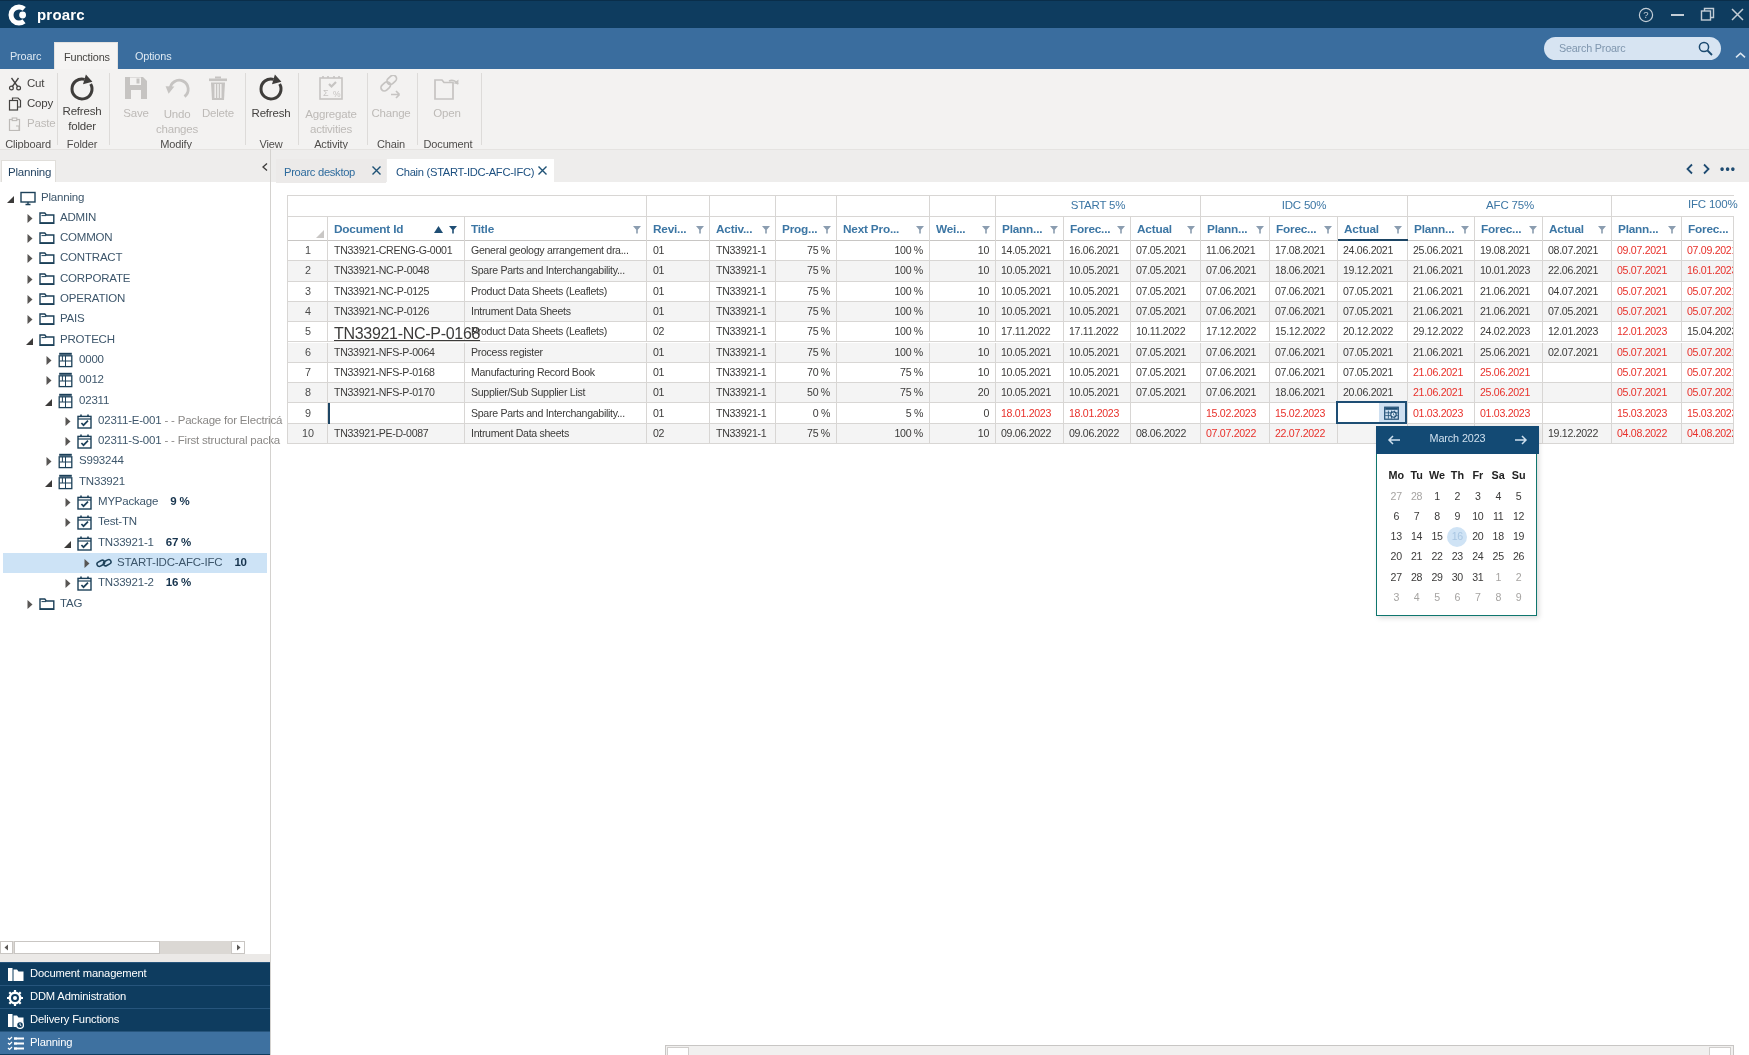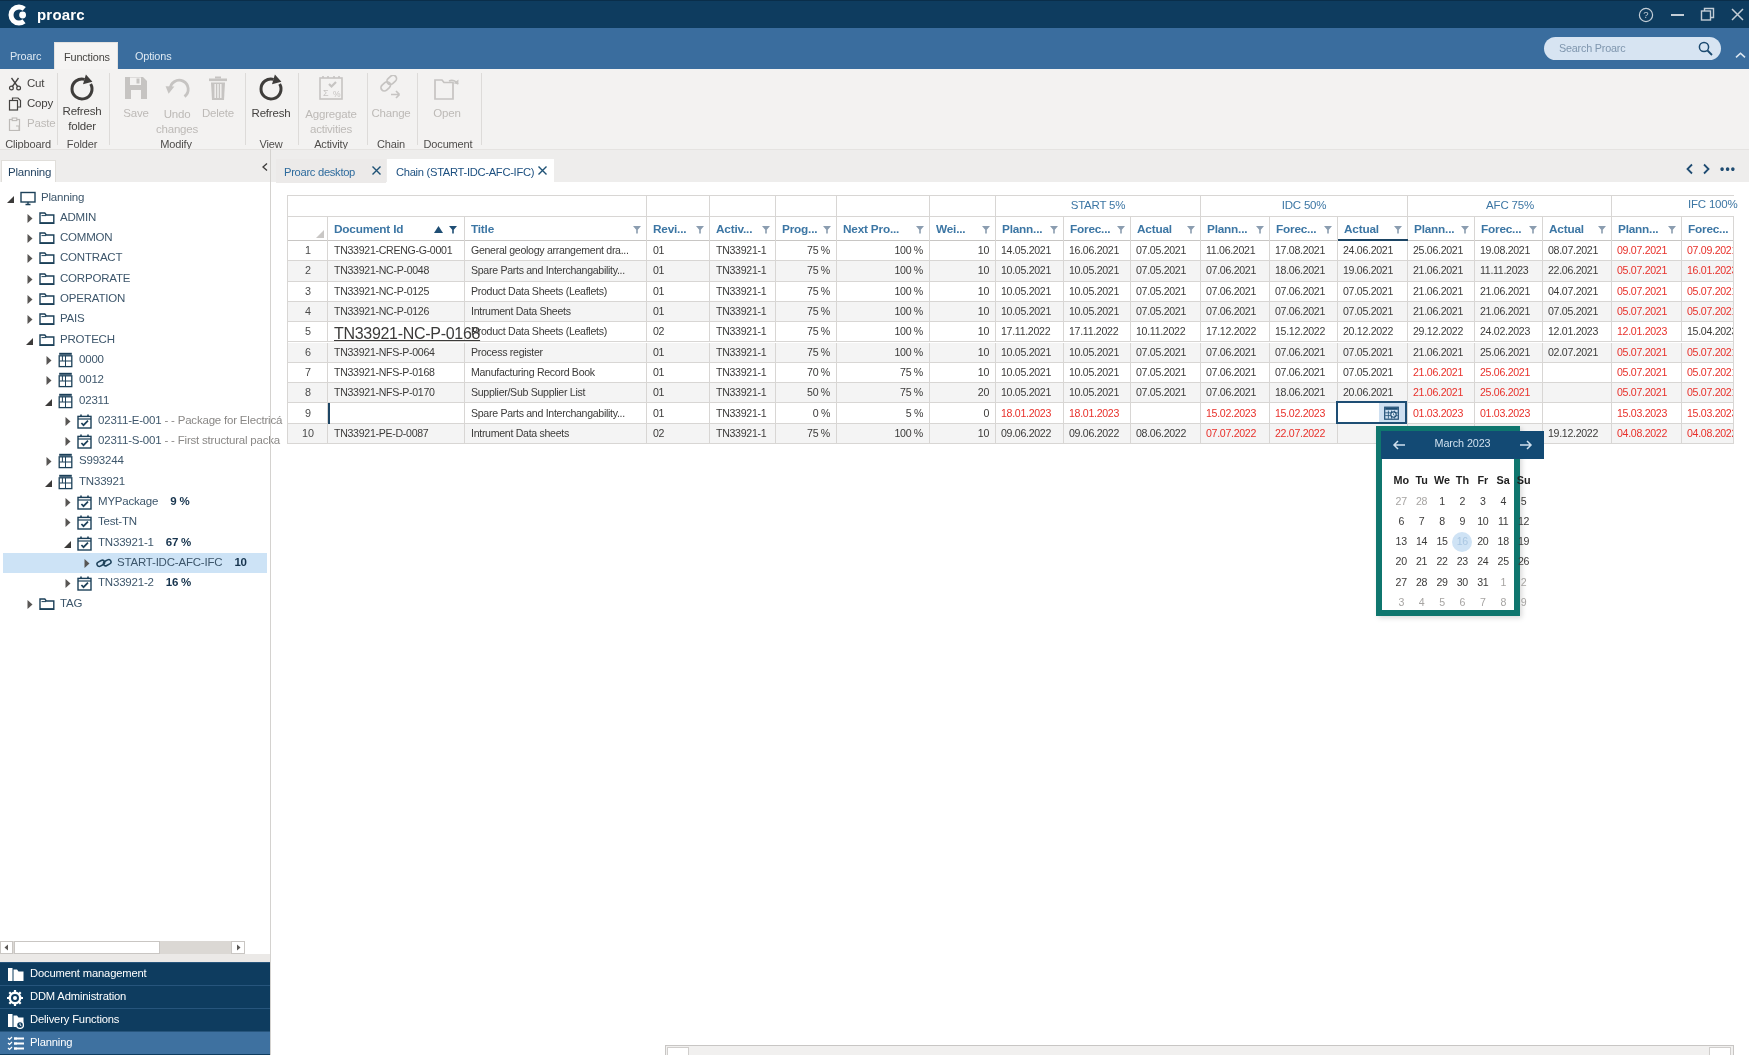--- a/index.html
+++ b/index.html
@@ -585,23 +585,23 @@
 <div class="abs" style="left:365px;top:3.2px;font-size:10.6px;letter-spacing:-.3px;color:#3c3b3a;white-space:nowrap;">01</div>
 <div class="abs" style="left:428px;top:3.2px;font-size:10.6px;letter-spacing:-.3px;color:#3c3b3a;white-space:nowrap;">TN33921-1</div>
 <div class="abs" style="left:488px;top:3.2px;width:54px;text-align:right;font-size:10.6px;letter-spacing:-.3px;color:#3c3b3a;white-space:nowrap;">75 %</div>
 <div class="abs" style="left:549px;top:3.2px;width:86px;text-align:right;font-size:10.6px;letter-spacing:-.3px;color:#3c3b3a;white-space:nowrap;">100 %</div>
 <div class="abs" style="left:642px;top:3.2px;width:59px;text-align:right;font-size:10.6px;letter-spacing:-.3px;color:#3c3b3a;white-space:nowrap;">10</div>
 <div class="abs" style="left:713px;top:3.2px;font-size:10.6px;letter-spacing:-.3px;color:#3c3b3a;white-space:nowrap;">10.05.2021</div>
 <div class="abs" style="left:781px;top:3.2px;font-size:10.6px;letter-spacing:-.3px;color:#3c3b3a;white-space:nowrap;">10.05.2021</div>
 <div class="abs" style="left:848px;top:3.2px;font-size:10.6px;letter-spacing:-.3px;color:#3c3b3a;white-space:nowrap;">07.05.2021</div>
 <div class="abs" style="left:918px;top:3.2px;font-size:10.6px;letter-spacing:-.3px;color:#3c3b3a;white-space:nowrap;">07.06.2021</div>
 <div class="abs" style="left:987px;top:3.2px;font-size:10.6px;letter-spacing:-.3px;color:#3c3b3a;white-space:nowrap;">18.06.2021</div>
-<div class="abs" style="left:1055px;top:3.2px;font-size:10.6px;letter-spacing:-.3px;color:#3c3b3a;white-space:nowrap;">19.06.2021</div>
+<div class="abs" style="left:1055px;top:3.2px;font-size:10.6px;letter-spacing:-.3px;color:#3c3b3a;white-space:nowrap;">19.12.2021</div>
 <div class="abs" style="left:1125px;top:3.2px;font-size:10.6px;letter-spacing:-.3px;color:#3c3b3a;white-space:nowrap;">21.06.2021</div>
-<div class="abs" style="left:1192px;top:3.2px;font-size:10.6px;letter-spacing:-.3px;color:#3c3b3a;white-space:nowrap;">11.11.2023</div>
+<div class="abs" style="left:1192px;top:3.2px;font-size:10.6px;letter-spacing:-.3px;color:#3c3b3a;white-space:nowrap;">10.01.2023</div>
 <div class="abs" style="left:1260px;top:3.2px;font-size:10.6px;letter-spacing:-.3px;color:#3c3b3a;white-space:nowrap;">22.06.2021</div>
 <div class="abs" style="left:1329px;top:3.2px;font-size:10.6px;letter-spacing:-.3px;color:#e8312b;white-space:nowrap;">05.07.2021</div>
 <div class="abs" style="left:1399px;top:3.2px;font-size:10.6px;letter-spacing:-.3px;color:#e8312b;white-space:nowrap;">16.01.2023</div>
 </div>
 <div class="abs" style="left:0;top:85.6px;width:1447px;height:20.3px;background:#fff;border-bottom:1px solid #d8d6d4;">
 <div class="abs" style="left:39px;top:0;width:1px;height:20.3px;background:#d8d6d4;"></div>
 <div class="abs" style="left:176px;top:0;width:1px;height:20.3px;background:#d8d6d4;"></div>
 <div class="abs" style="left:358px;top:0;width:1px;height:20.3px;background:#d8d6d4;"></div>
 <div class="abs" style="left:421px;top:0;width:1px;height:20.3px;background:#d8d6d4;"></div>
 <div class="abs" style="left:487px;top:0;width:1px;height:20.3px;background:#d8d6d4;"></div>
@@ -922,21 +922,21 @@
 <div class="abs" style="left:1336px;top:401.4px;width:71px;height:22.3px;border:2px solid #1e4e74;background:#fff;">
 <div class="abs" style="right:0;top:0;width:26px;height:100%;background:#cfe0f1;"></div>
 <svg class="abs" style="right:6px;top:3px;" width="15" height="14" viewBox="0 0 15 14">
 <rect x="0.7" y="1.2" width="13.6" height="12" fill="none" stroke="#1e4e74" stroke-width="1.2"></rect>
 <rect x="1.2" y="1.6" width="12.6" height="2.2" fill="#1e4e74"></rect>
 <path d="M4.4 4.6 V12.6 M7.5 4.6 V12.6 M10.6 4.6 V12.6 M1.2 6.8 H13.8 M1.2 9.6 H13.8" stroke="#1e4e74" stroke-width="0.8"></path>
 <circle cx="9.5" cy="8.6" r="2.7" fill="#dcebf7" stroke="#1e4e74" stroke-width="1.1"></circle>
 <path d="M9.5 7.4 V8.8 L10.5 9.3" stroke="#1e4e74" stroke-width="0.8" fill="none"></path>
     </svg>
 </div>
-<div class="abs" style="left:1376px;top:426px;width:144px;height:190px;background:#fff;border:6px solid #0f766e;box-shadow:2px 2px 5px rgba(0,0,0,.15);">
+<div class="abs" style="left:1376px;top:426px;width:161px;height:190px;background:#fff;border:1px solid #0f766e;box-shadow:2px 2px 5px rgba(0,0,0,.15);">
 <div class="abs" style="left:-1px;top:-1px;width:163px;height:28px;background:#134a74;"></div>
 <div class="abs" style="left:0;top:5px;width:161px;text-align:center;font-size:10.8px;letter-spacing:-.1px;color:#cfe0ee;">March 2023</div>
 <svg class="abs" style="left:10px;top:7px;" width="14" height="12" viewBox="0 0 14 12">
 <path d="M13 6 H2 M6 2 L2 6 L6 10" fill="none" stroke="#cfe0ee" stroke-width="1.5"></path>
     </svg>
 <svg class="abs" style="left:137px;top:7px;" width="14" height="12" viewBox="0 0 14 12">
 <path d="M1 6 H12 M8 2 L12 6 L8 10" fill="none" stroke="#cfe0ee" stroke-width="1.5"></path>
     </svg>
 <div class="abs" style="left:9.0px;top:42px;width:20.4px;text-align:center;font-size:10.8px;font-weight:bold;color:#222;">Mo</div>
 <div class="abs" style="left:29.4px;top:42px;width:20.4px;text-align:center;font-size:10.8px;font-weight:bold;color:#222;">Tu</div>

